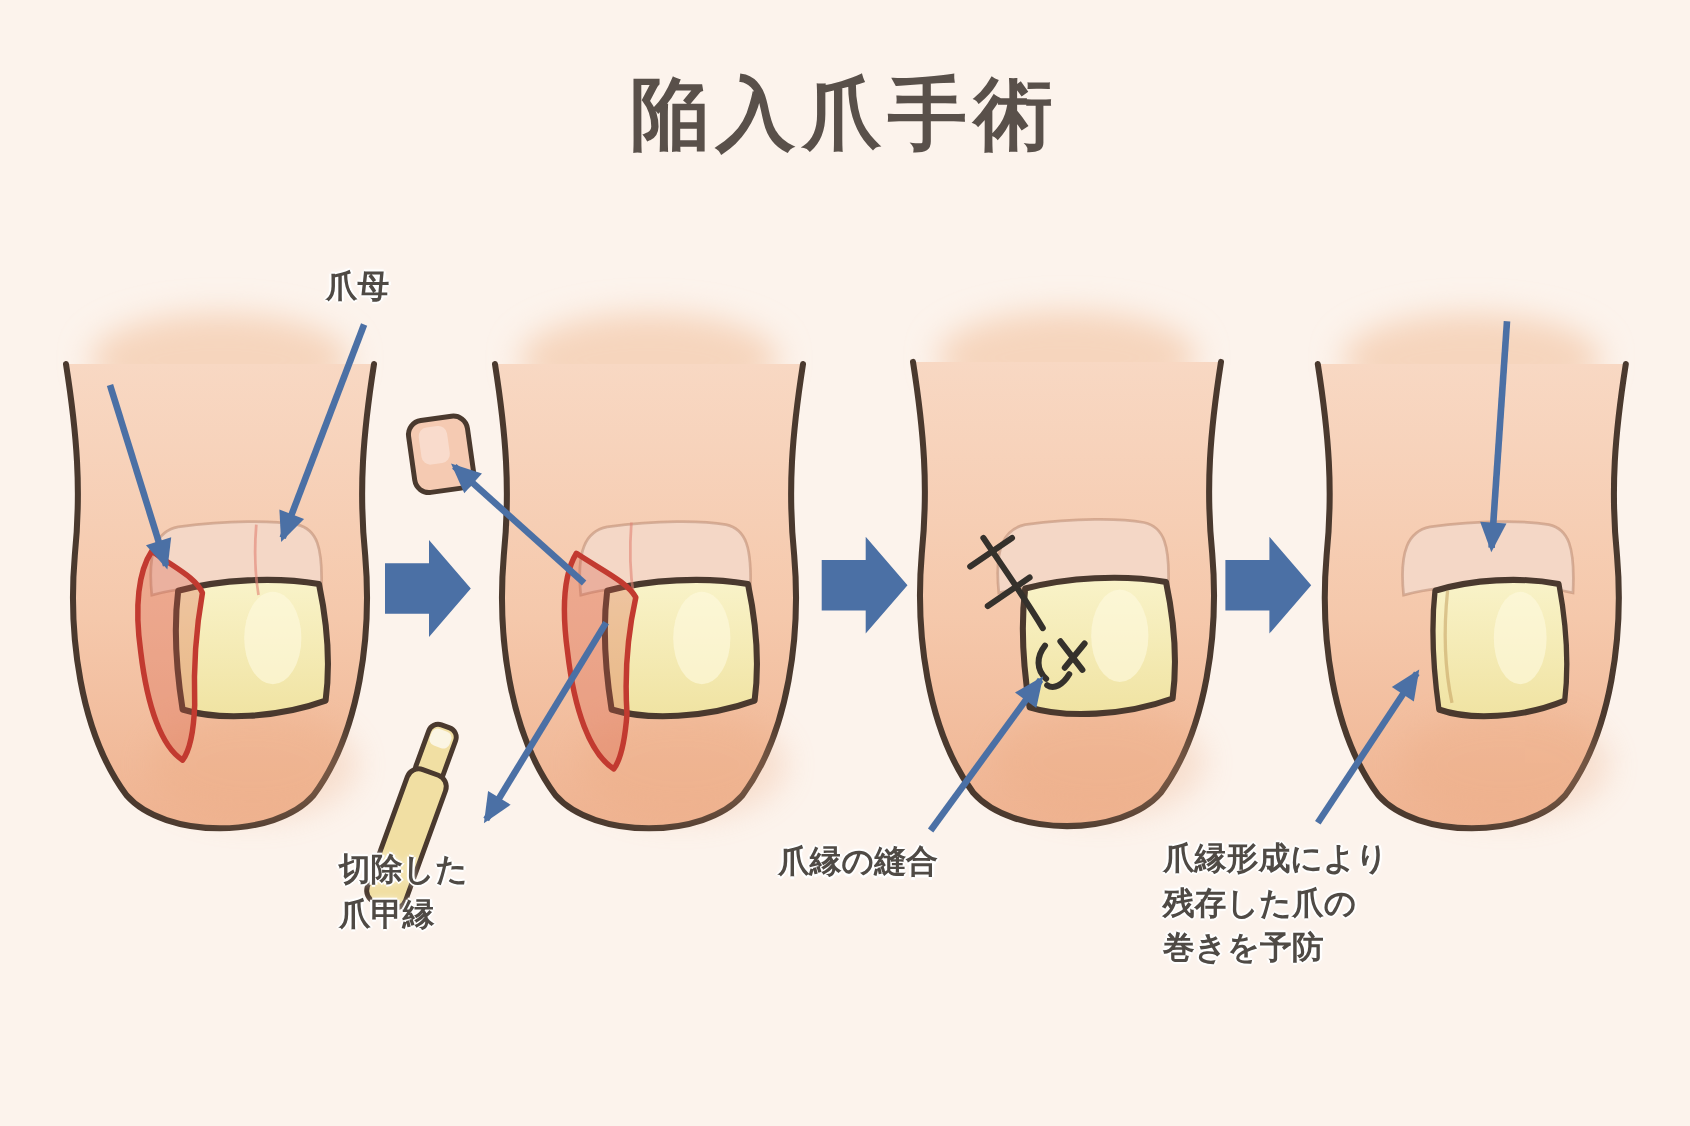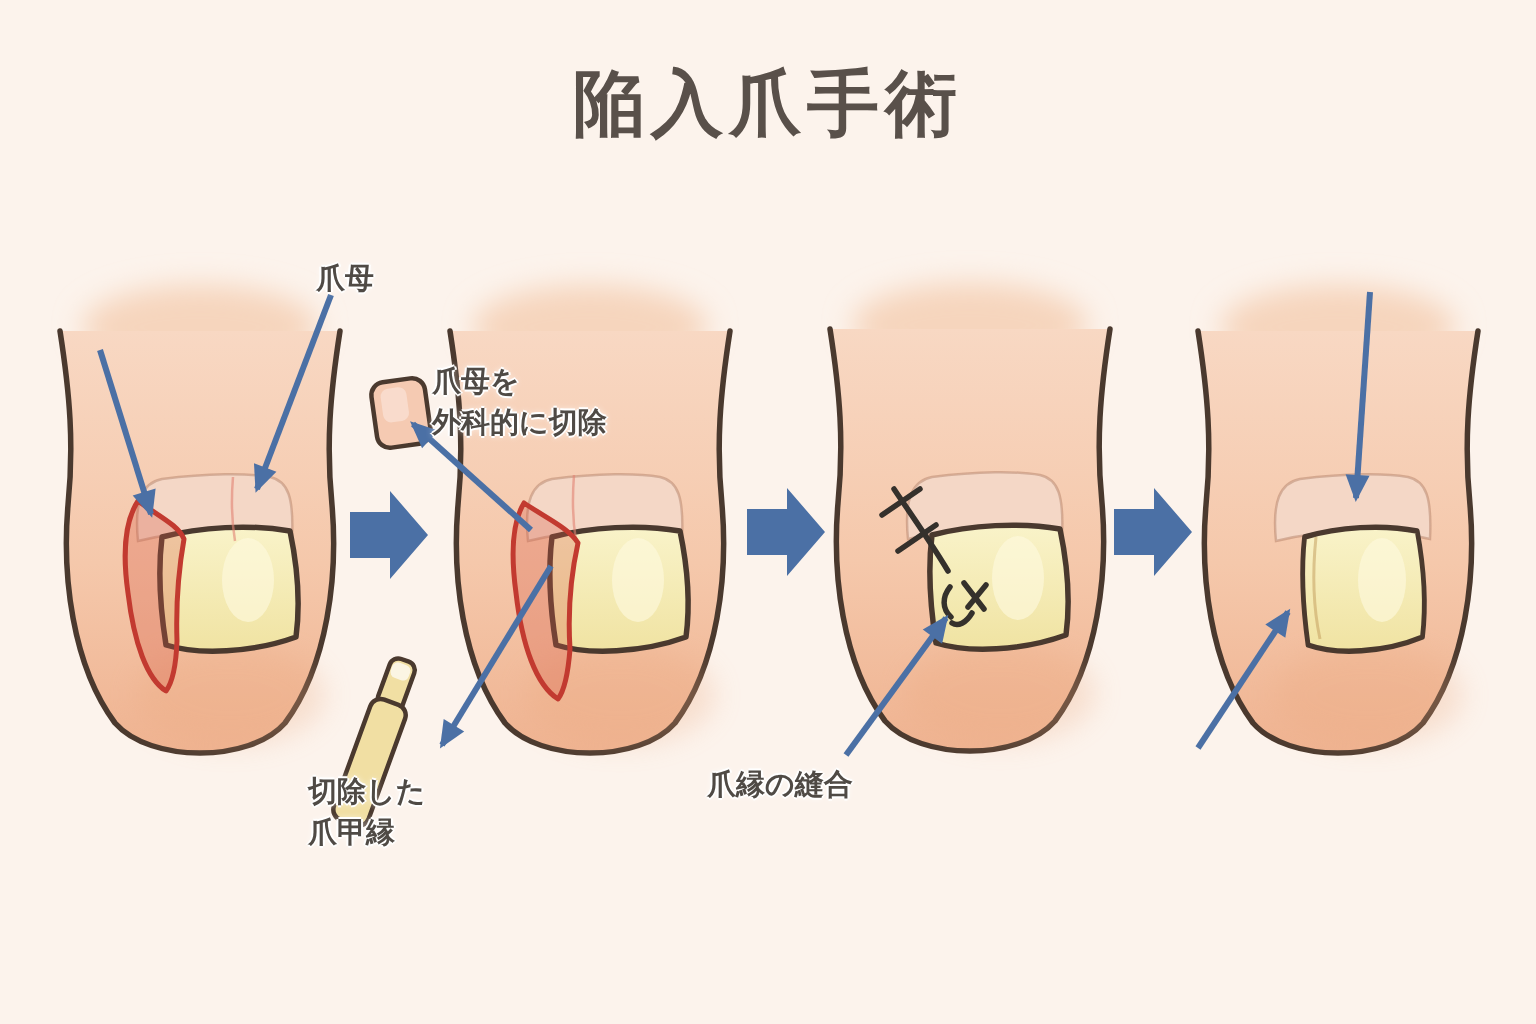--- a/index.html
+++ b/index.html
@@ -135,19 +135,20 @@
 
     <line class="ann" x1="100" y1="350" x2="151" y2="514" marker-end="url(#ah)"></line>
     <line class="ann" x1="331" y1="295" x2="257" y2="489" marker-end="url(#ah)"></line>
     <line class="ann" x1="531" y1="530" x2="413" y2="424" marker-end="url(#ah)"></line>
     <line class="ann" x1="551" y1="566" x2="442" y2="745" marker-end="url(#ah)"></line>
     <line class="ann" x1="846" y1="755" x2="946" y2="618" marker-end="url(#ah)"></line>
     <line class="ann" x1="1370" y1="292" x2="1356" y2="498" marker-end="url(#ah)"></line>
     <line class="ann" x1="1198" y1="748" x2="1288" y2="612" marker-end="url(#ah)"></line>
   </svg>
 
-  <div class="label" style="left:316px;top:241px;margin-top:17px;">爪母</div>
-  <div class="label" style="left:432px;top:361px;">爪母を
-外科的に切除</div>
+  <div class="label" style="left:296px;top:241px;">爪母</div>
   <div class="label" style="left:308px;top:771px;">切除した
 爪甲縁</div>
   <div class="label" style="left:707px;top:764px;">爪縁の縫合</div>
+  <div class="label" style="left:1057px;top:761px;">爪縁形成により
+残存した爪の
+巻きを予防</div>
 </div>
 
 </body></html>

